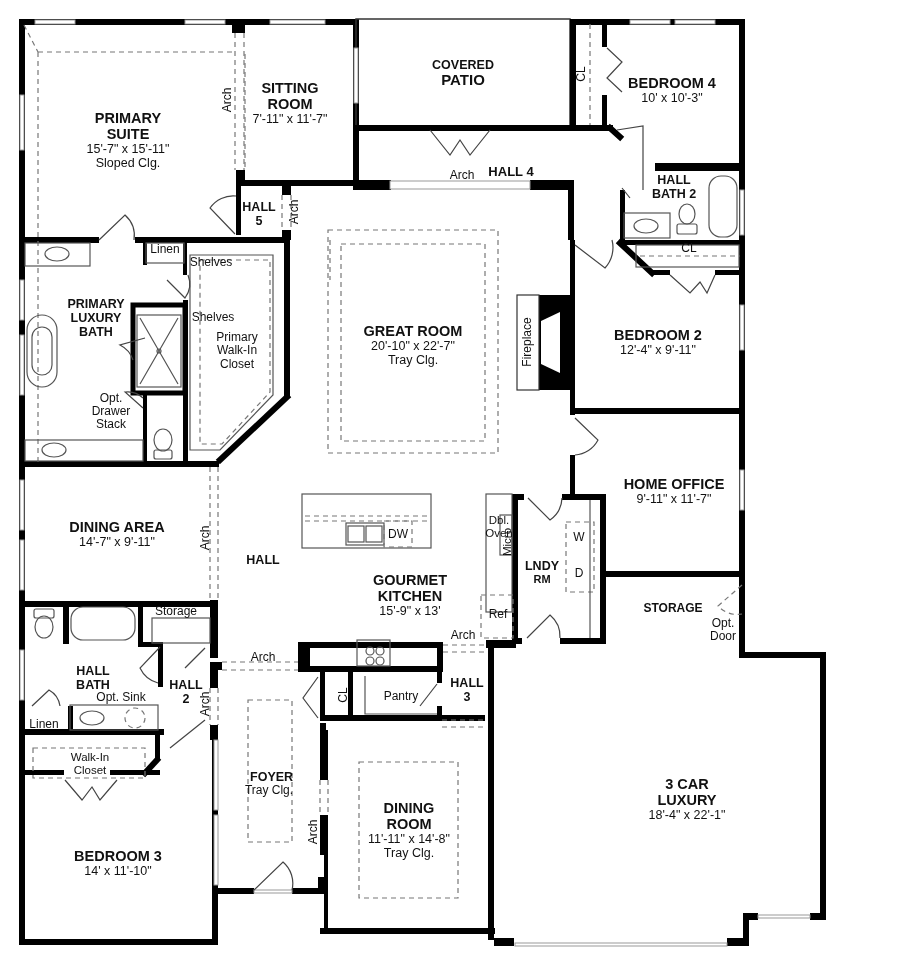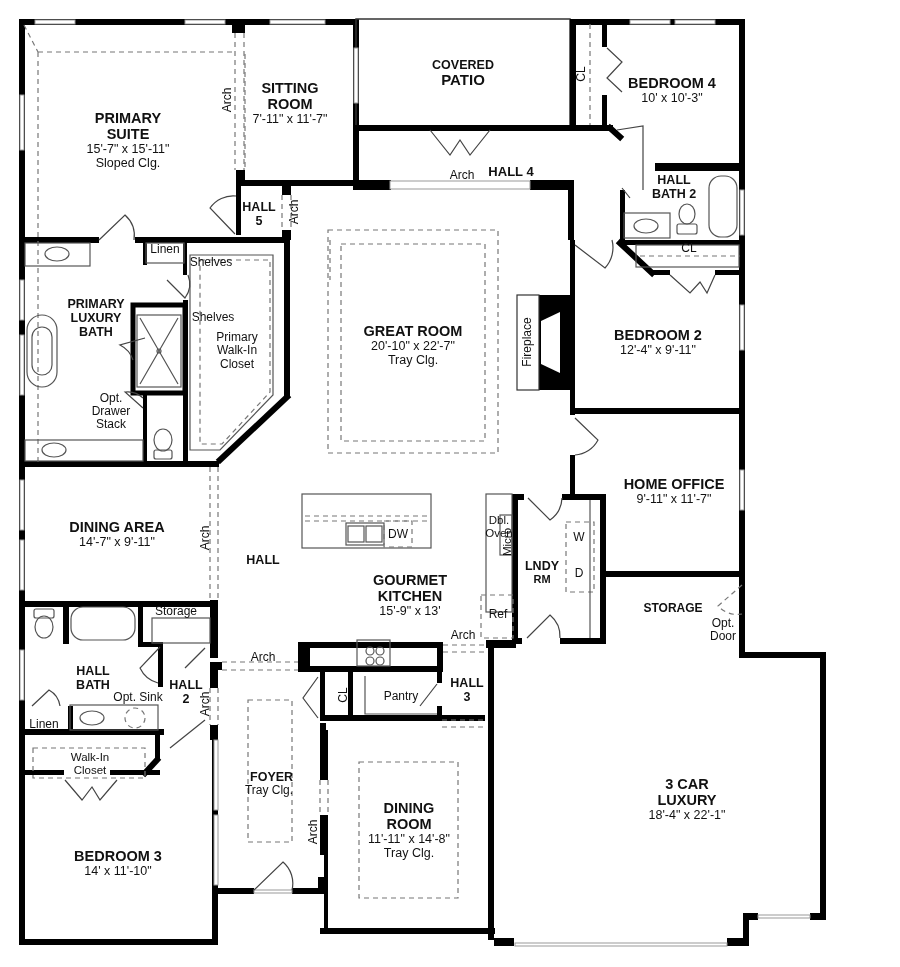--- a/index.html
+++ b/index.html
@@ -449,19 +449,19 @@
   <span class="small" style="left:398px;top:535px;">DW</span>
   <span class="small" style="left:579px;top:538px;">W</span>
   <span class="small" style="left:579px;top:574px;">D</span>
   <span class="small vert" style="left:206px;top:538px;">Arch</span>
   <span class="small" style="left:463px;top:636px;">Arch</span>
   <span class="small" style="left:263px;top:658px;">Arch</span>
   <span class="small vert" style="left:206px;top:704px;">Arch</span>
   <span class="small vert" style="left:314px;top:832px;">Arch</span>
   <span class="small vert" style="left:344px;top:695px;">CL</span>
   <span class="small" style="left:176px;top:612px;">Storage</span>
-  <span class="small" style="left:138px;top:698px;">Opt. Sink</span>
+  <span class="small" style="left:121px;top:698px;">Opt. Sink</span>
   <span class="small" style="left:44px;top:725px;">Linen</span>
   <div class="small" style="left:723px;top:630px;">
     <div>Opt.</div>
     <div>Door</div>
   </div>
 </div>
 
 </body></html>

